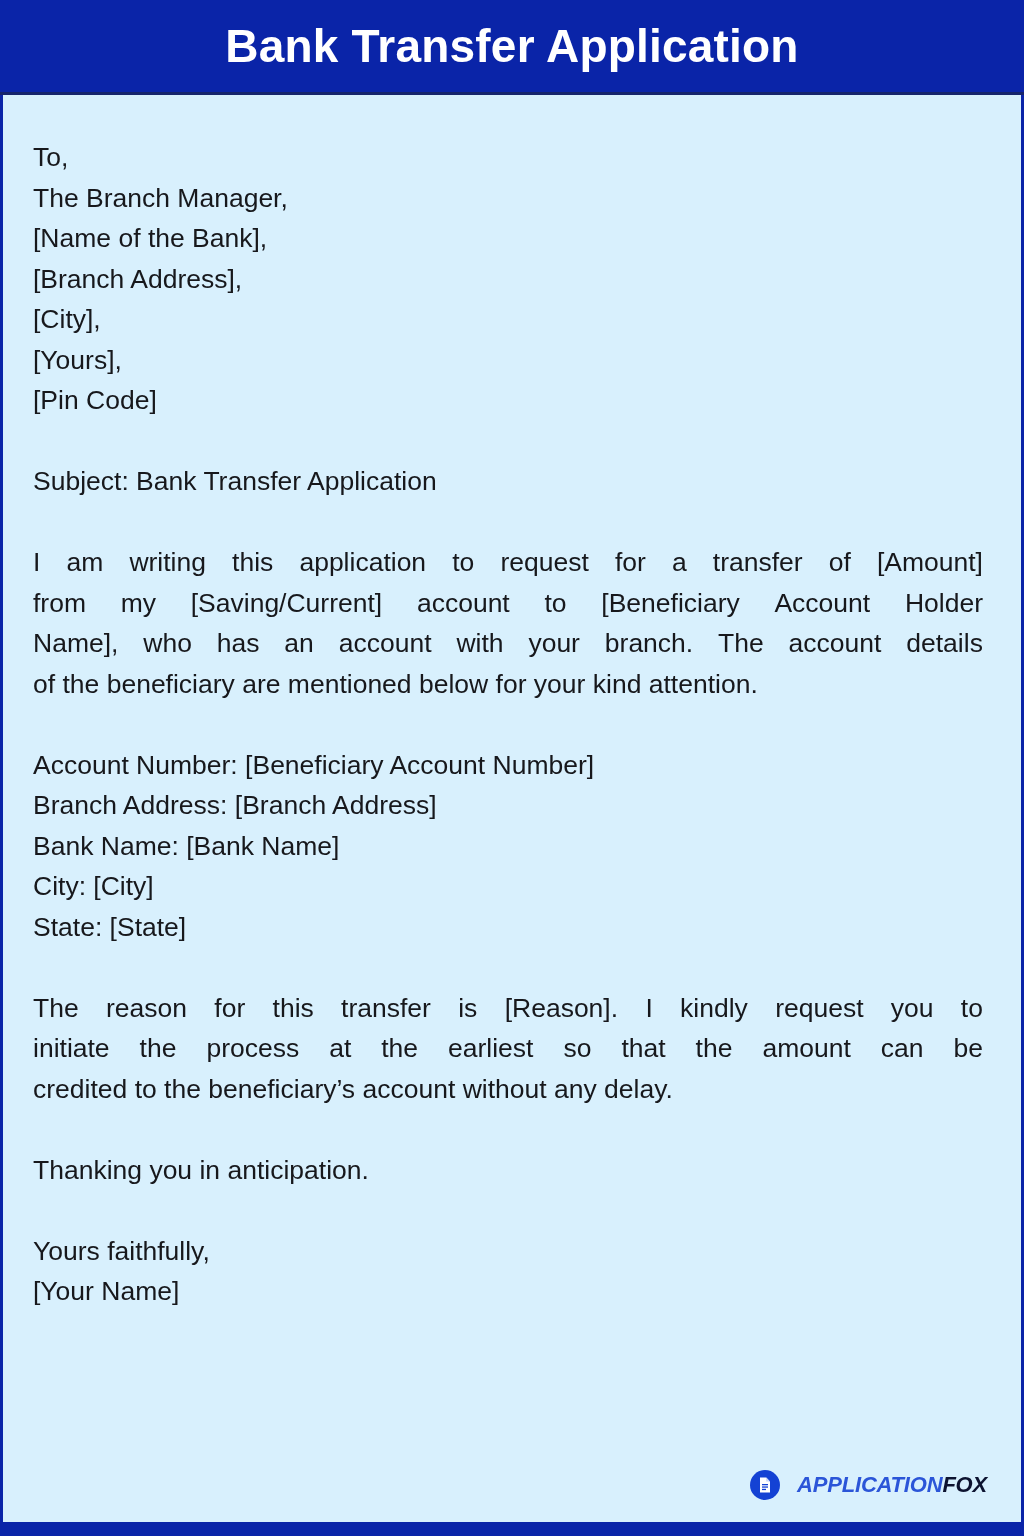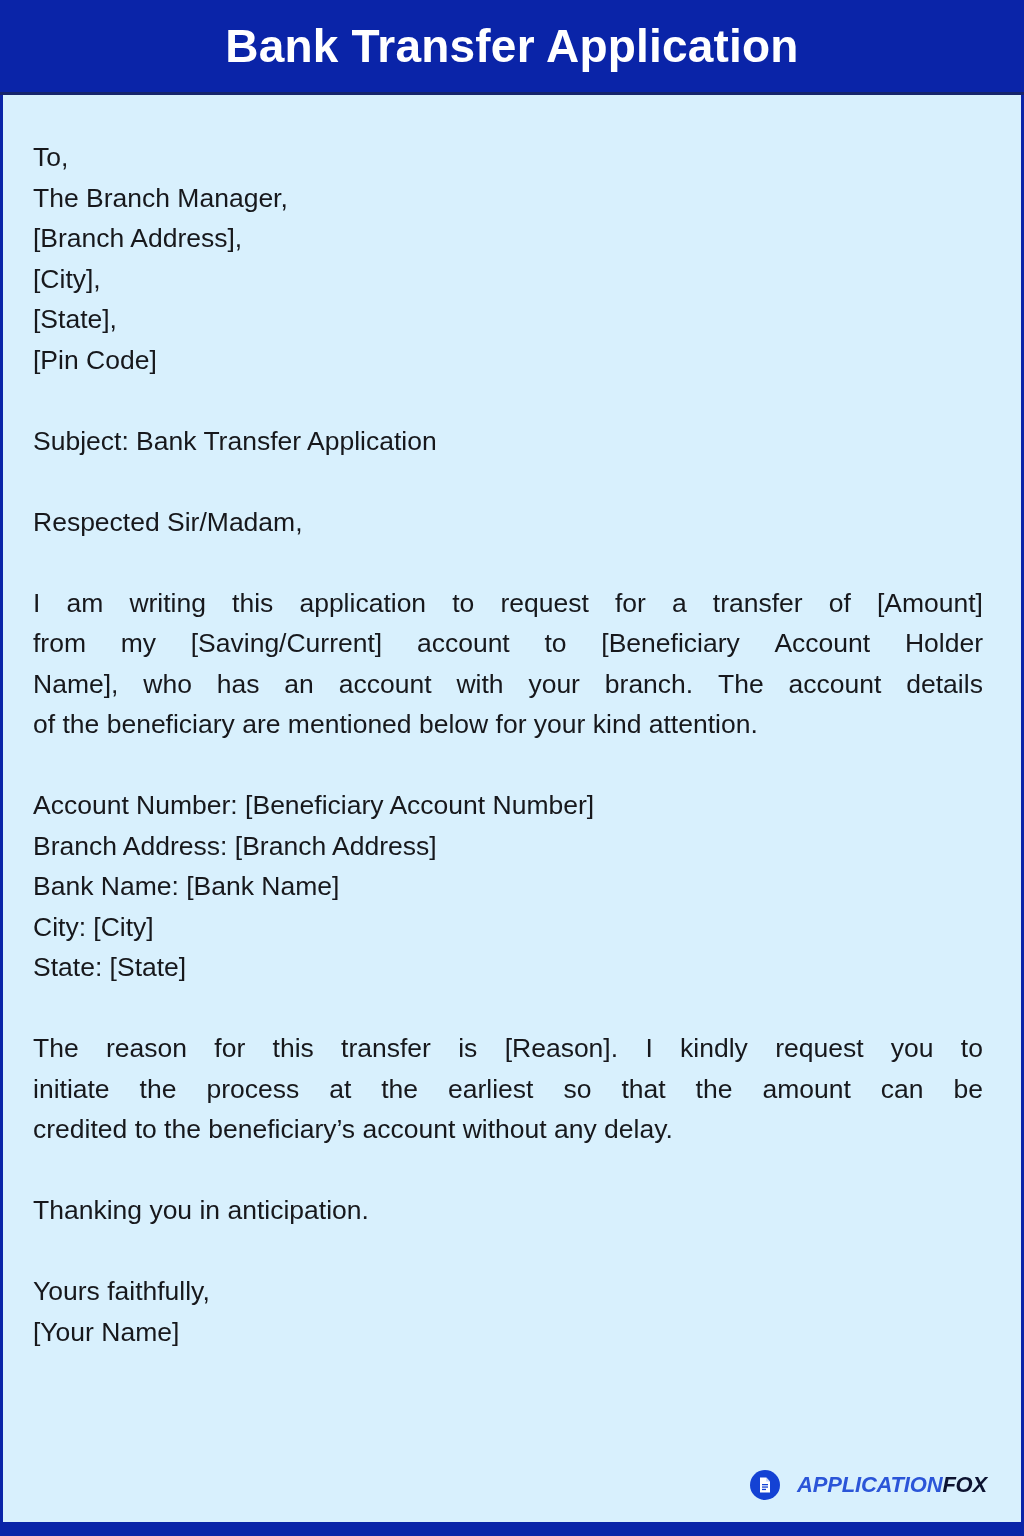--- a/index.html
+++ b/index.html
@@ -134,33 +134,31 @@
 
   <div class="header-banner">
     <h1 class="header-title">Bank Transfer Application</h1>
   </div>
 
   <div class="letter-body">
 
     <div class="block">
       <div class="line">To,</div>
       <div class="line">The Branch Manager,</div>
+      <div class="line">[Name of the Bank],</div>
       <div class="line">[Branch Address],</div>
       <div class="line">[City],</div>
-      <div class="line">[State],</div>
+      <div class="line">[Yours],</div>
       <div class="line">[Pin Code]</div>
     </div>
 
     <div class="block">
       <div class="line">Subject: Bank Transfer Application</div>
     </div>
 
-    <div class="block">
-      <div class="line">Respected Sir/Madam,</div>
-    </div>
 
     <div class="block para-just">
       <div class="jline"><span>I</span><span>am</span><span>writing</span><span>this</span><span>application</span><span>to</span><span>request</span><span>for</span><span>a</span><span>transfer</span><span>of</span><span>[Amount]</span></div>
       <div class="jline"><span>from</span><span>my</span><span>[Saving/Current]</span><span>account</span><span>to</span><span>[Beneficiary</span><span>Account</span><span>Holder</span></div>
       <div class="jline"><span>Name],</span><span>who</span><span>has</span><span>an</span><span>account</span><span>with</span><span>your</span><span>branch.</span><span>The</span><span>account</span><span>details</span></div>
       <div class="jline last">of the beneficiary are mentioned below for your kind attention.</div>
     </div>
 
     <div class="block">
       <div class="line">Account Number: [Beneficiary Account Number]</div>

